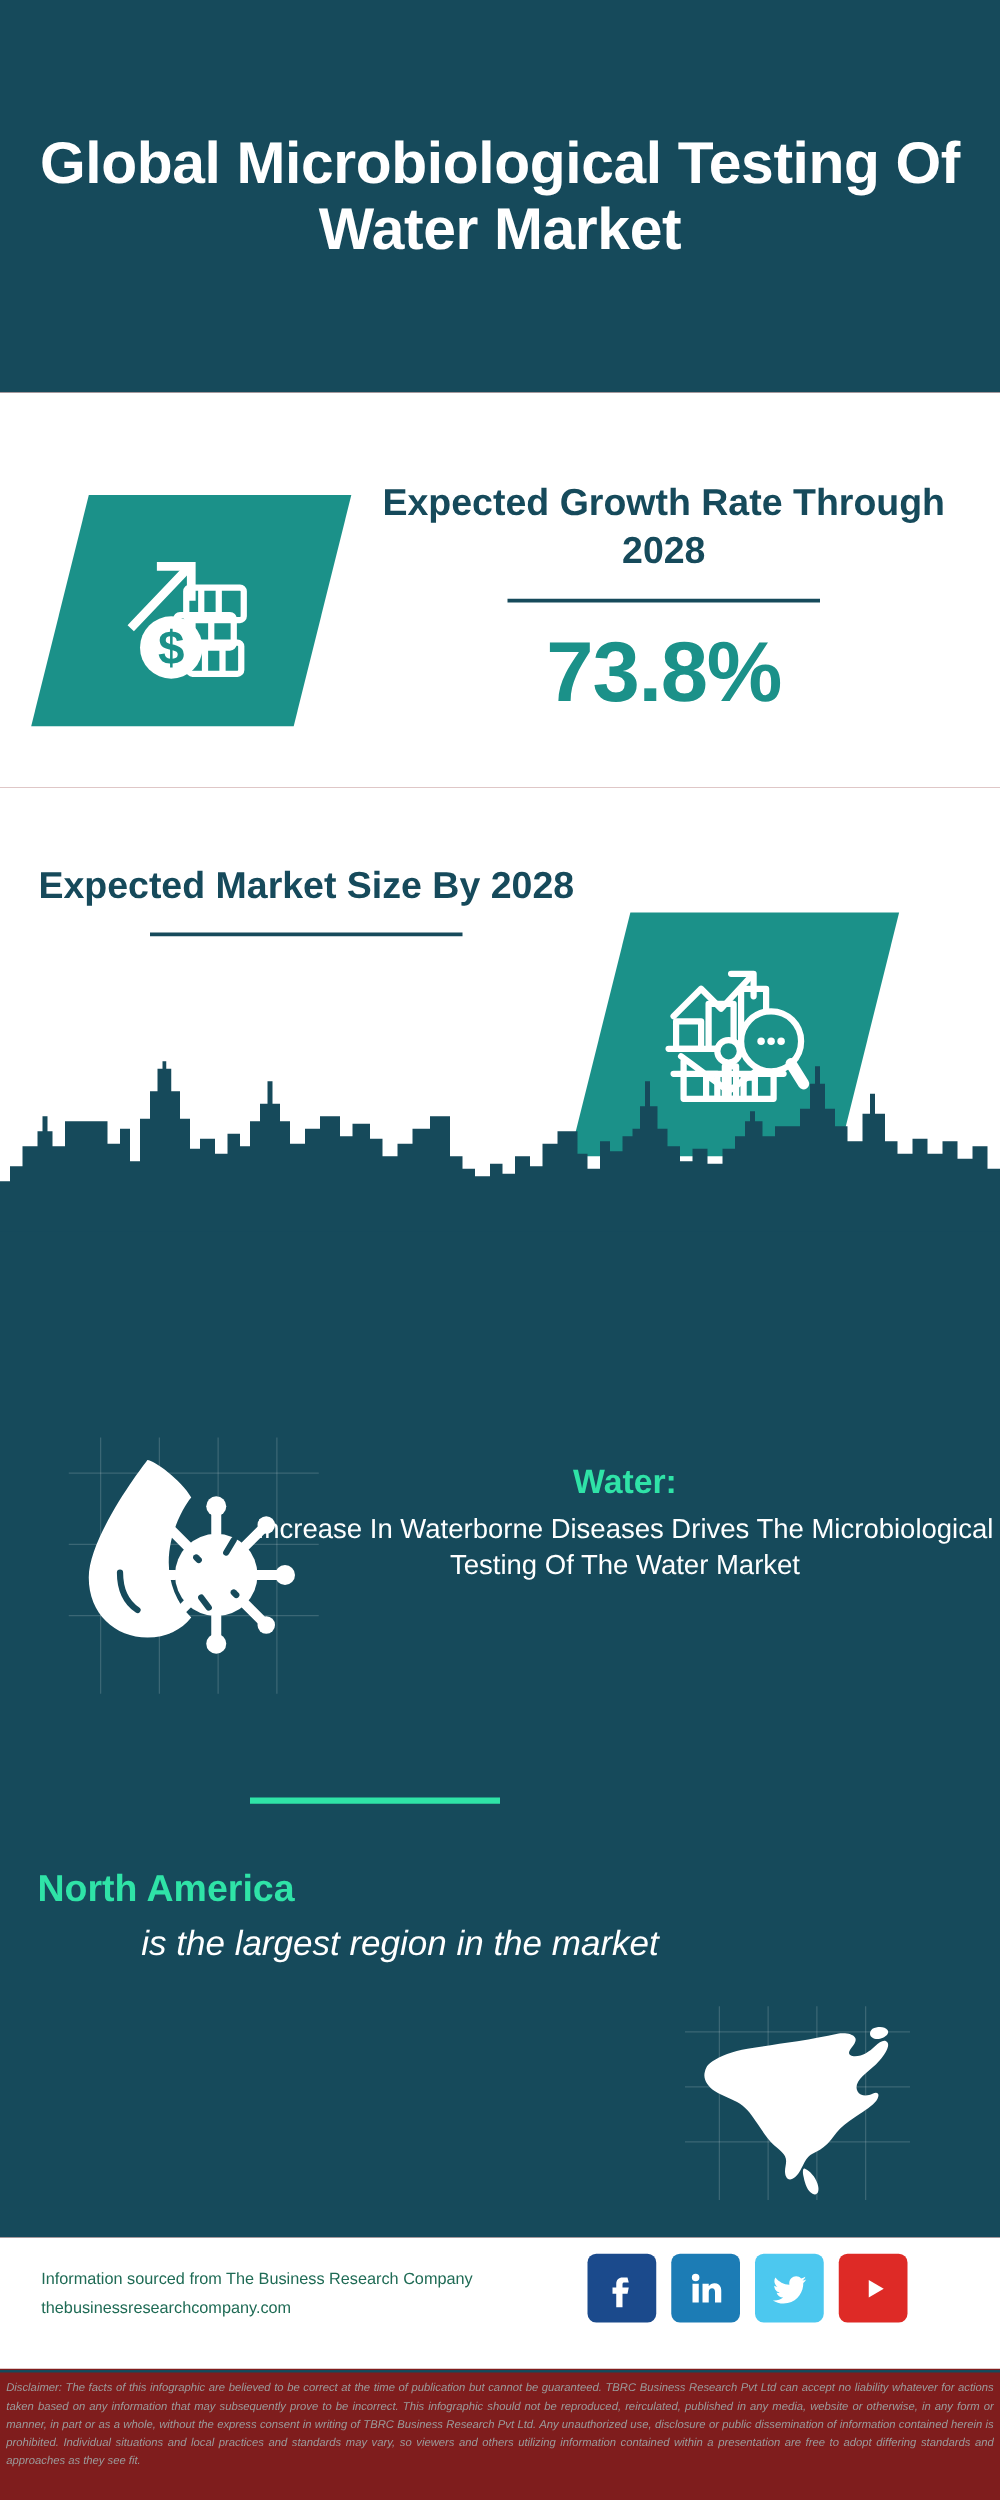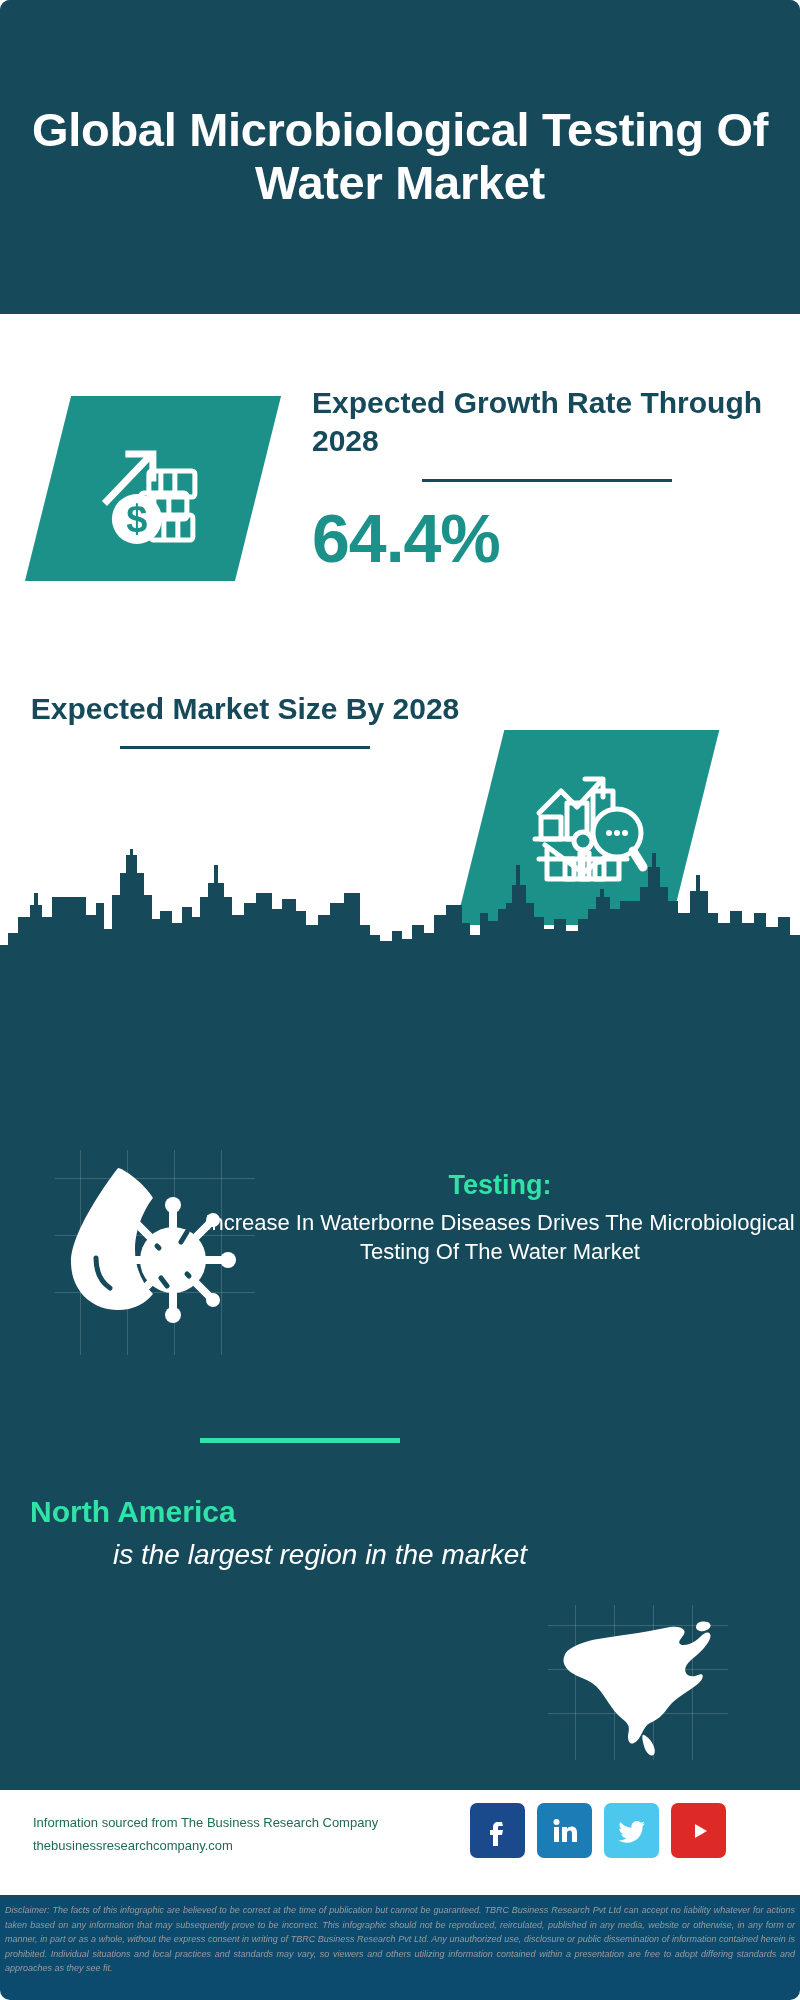--- a/index.html
+++ b/index.html
@@ -7,22 +7,21 @@
     width:800px;
     background:#ffffff;
     font-family:"Liberation Sans", sans-serif;
     -webkit-font-smoothing:antialiased;
   }
   .page{
     position:relative;
     width:800px;
     height:2000px;
     overflow:hidden;
-    background:#0c4a6e;
-    border-radius:10px;
+    background:#7f1d1d;
   }
 
   
   .header{
     position:absolute;left:0;top:0;width:800px;height:314px;
     background:#164a5b;
     display:flex;align-items:center;justify-content:center;
   }
   .header-title{
     color:#ffffff;
@@ -45,21 +44,22 @@
     position:absolute;
     background:#1b9189;
     display:flex;align-items:center;justify-content:center;
   }
   .para-left{
     left:48px;top:82px;width:210px;height:185px;
     transform:skewX(-14deg);
   }
   .para-left .icon-wrap{transform:skewX(14deg);}
   .growth-text{
-    position:absolute;left:312px;top:70px;width:470px;
+    position:absolute;left:296px;top:70px;width:470px;
+    text-align:center;
   }
   .kicker{
     color:#164a5b;
     font-size:30px;
     font-weight:bold;
     line-height:1.28;
   }
   .rule-dark{
     width:250px;height:3px;background:#164a5b;
     margin:18px auto 0 auto;
@@ -205,21 +205,21 @@
           </g>
           <circle cx="44" cy="92" r="25" fill="#ffffff"></circle>
           <text x="44" y="105" font-size="38" font-weight="bold" fill="#1b9189" text-anchor="middle" font-family="Liberation Sans, sans-serif">$</text>
         </svg>
       </div>
     </div>
 
     <div class="growth-text">
       <div class="kicker">Expected Growth Rate Through 2028</div>
       <div class="rule-dark"></div>
-      <div class="bigval">64.4%</div>
+      <div class="bigval">73.8%</div>
     </div>
   </div>
 
   <div class="size-block">
 
     <div class="size-text">
       <div class="kicker">Expected Market Size By 2028</div>
       <div class="rule-dark"></div>
     </div>
 
@@ -310,21 +310,21 @@
       </g>
       <g stroke="#164a5b" stroke-width="5" stroke-linecap="round">
         <path d="M126 92 l6 -10"></path>
           <path d="M104 98 l-2 -2"></path>
         <path d="M106 128 l6 8"></path>
           <path d="M132 124 l2 2"></path>
       </g>
     </svg>
   </div>
 
-  <div class="driver-head">Testing:</div>
+  <div class="driver-head">Water:</div>
   <div class="driver-body">Increase In Waterborne Diseases Drives The Microbiological Testing Of The Water Market</div>
 
   <div class="mint-rule"></div>
 
   <div class="region-head">North America</div>
   <div class="region-body">is the largest region in the market</div>
 
   <div class="grid-bg" style="left:548px;top:1605px;width:180px;height:155px;">
     <div class="gl" style="left:27px;top:0;width:1px;height:155px;"></div>
     <div class="gl" style="left:66px;top:0;width:1px;height:155px;"></div>

